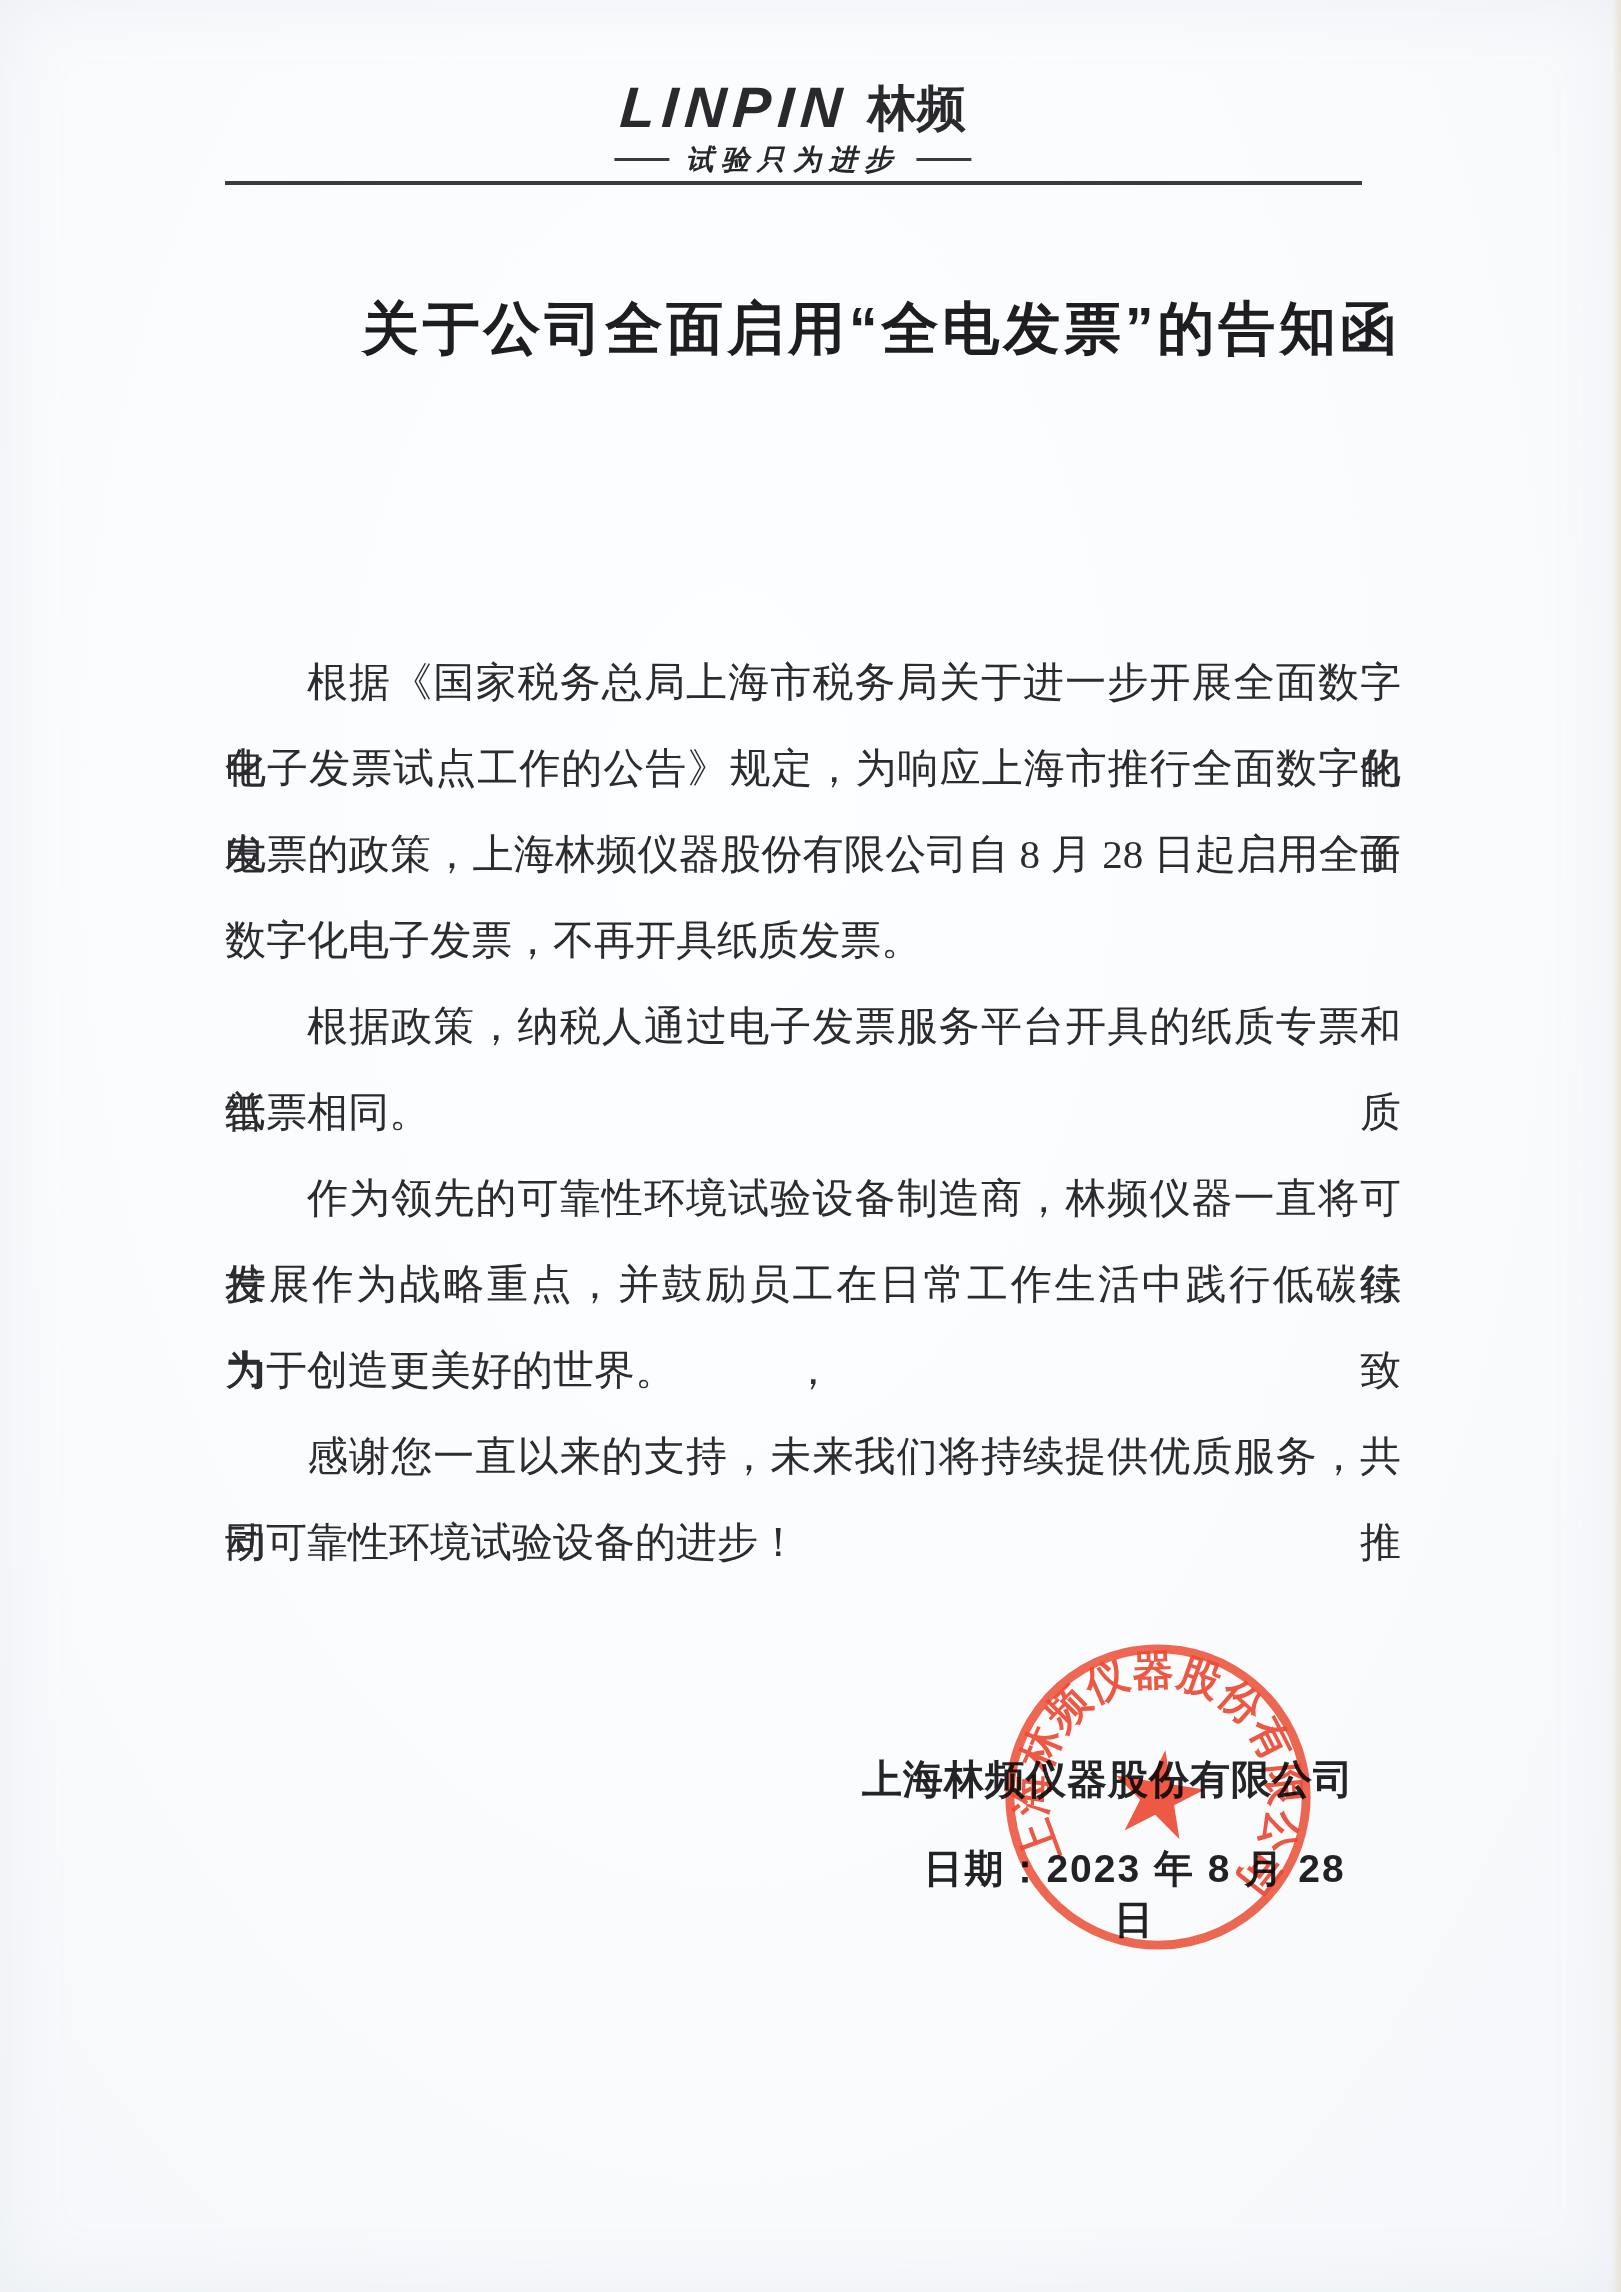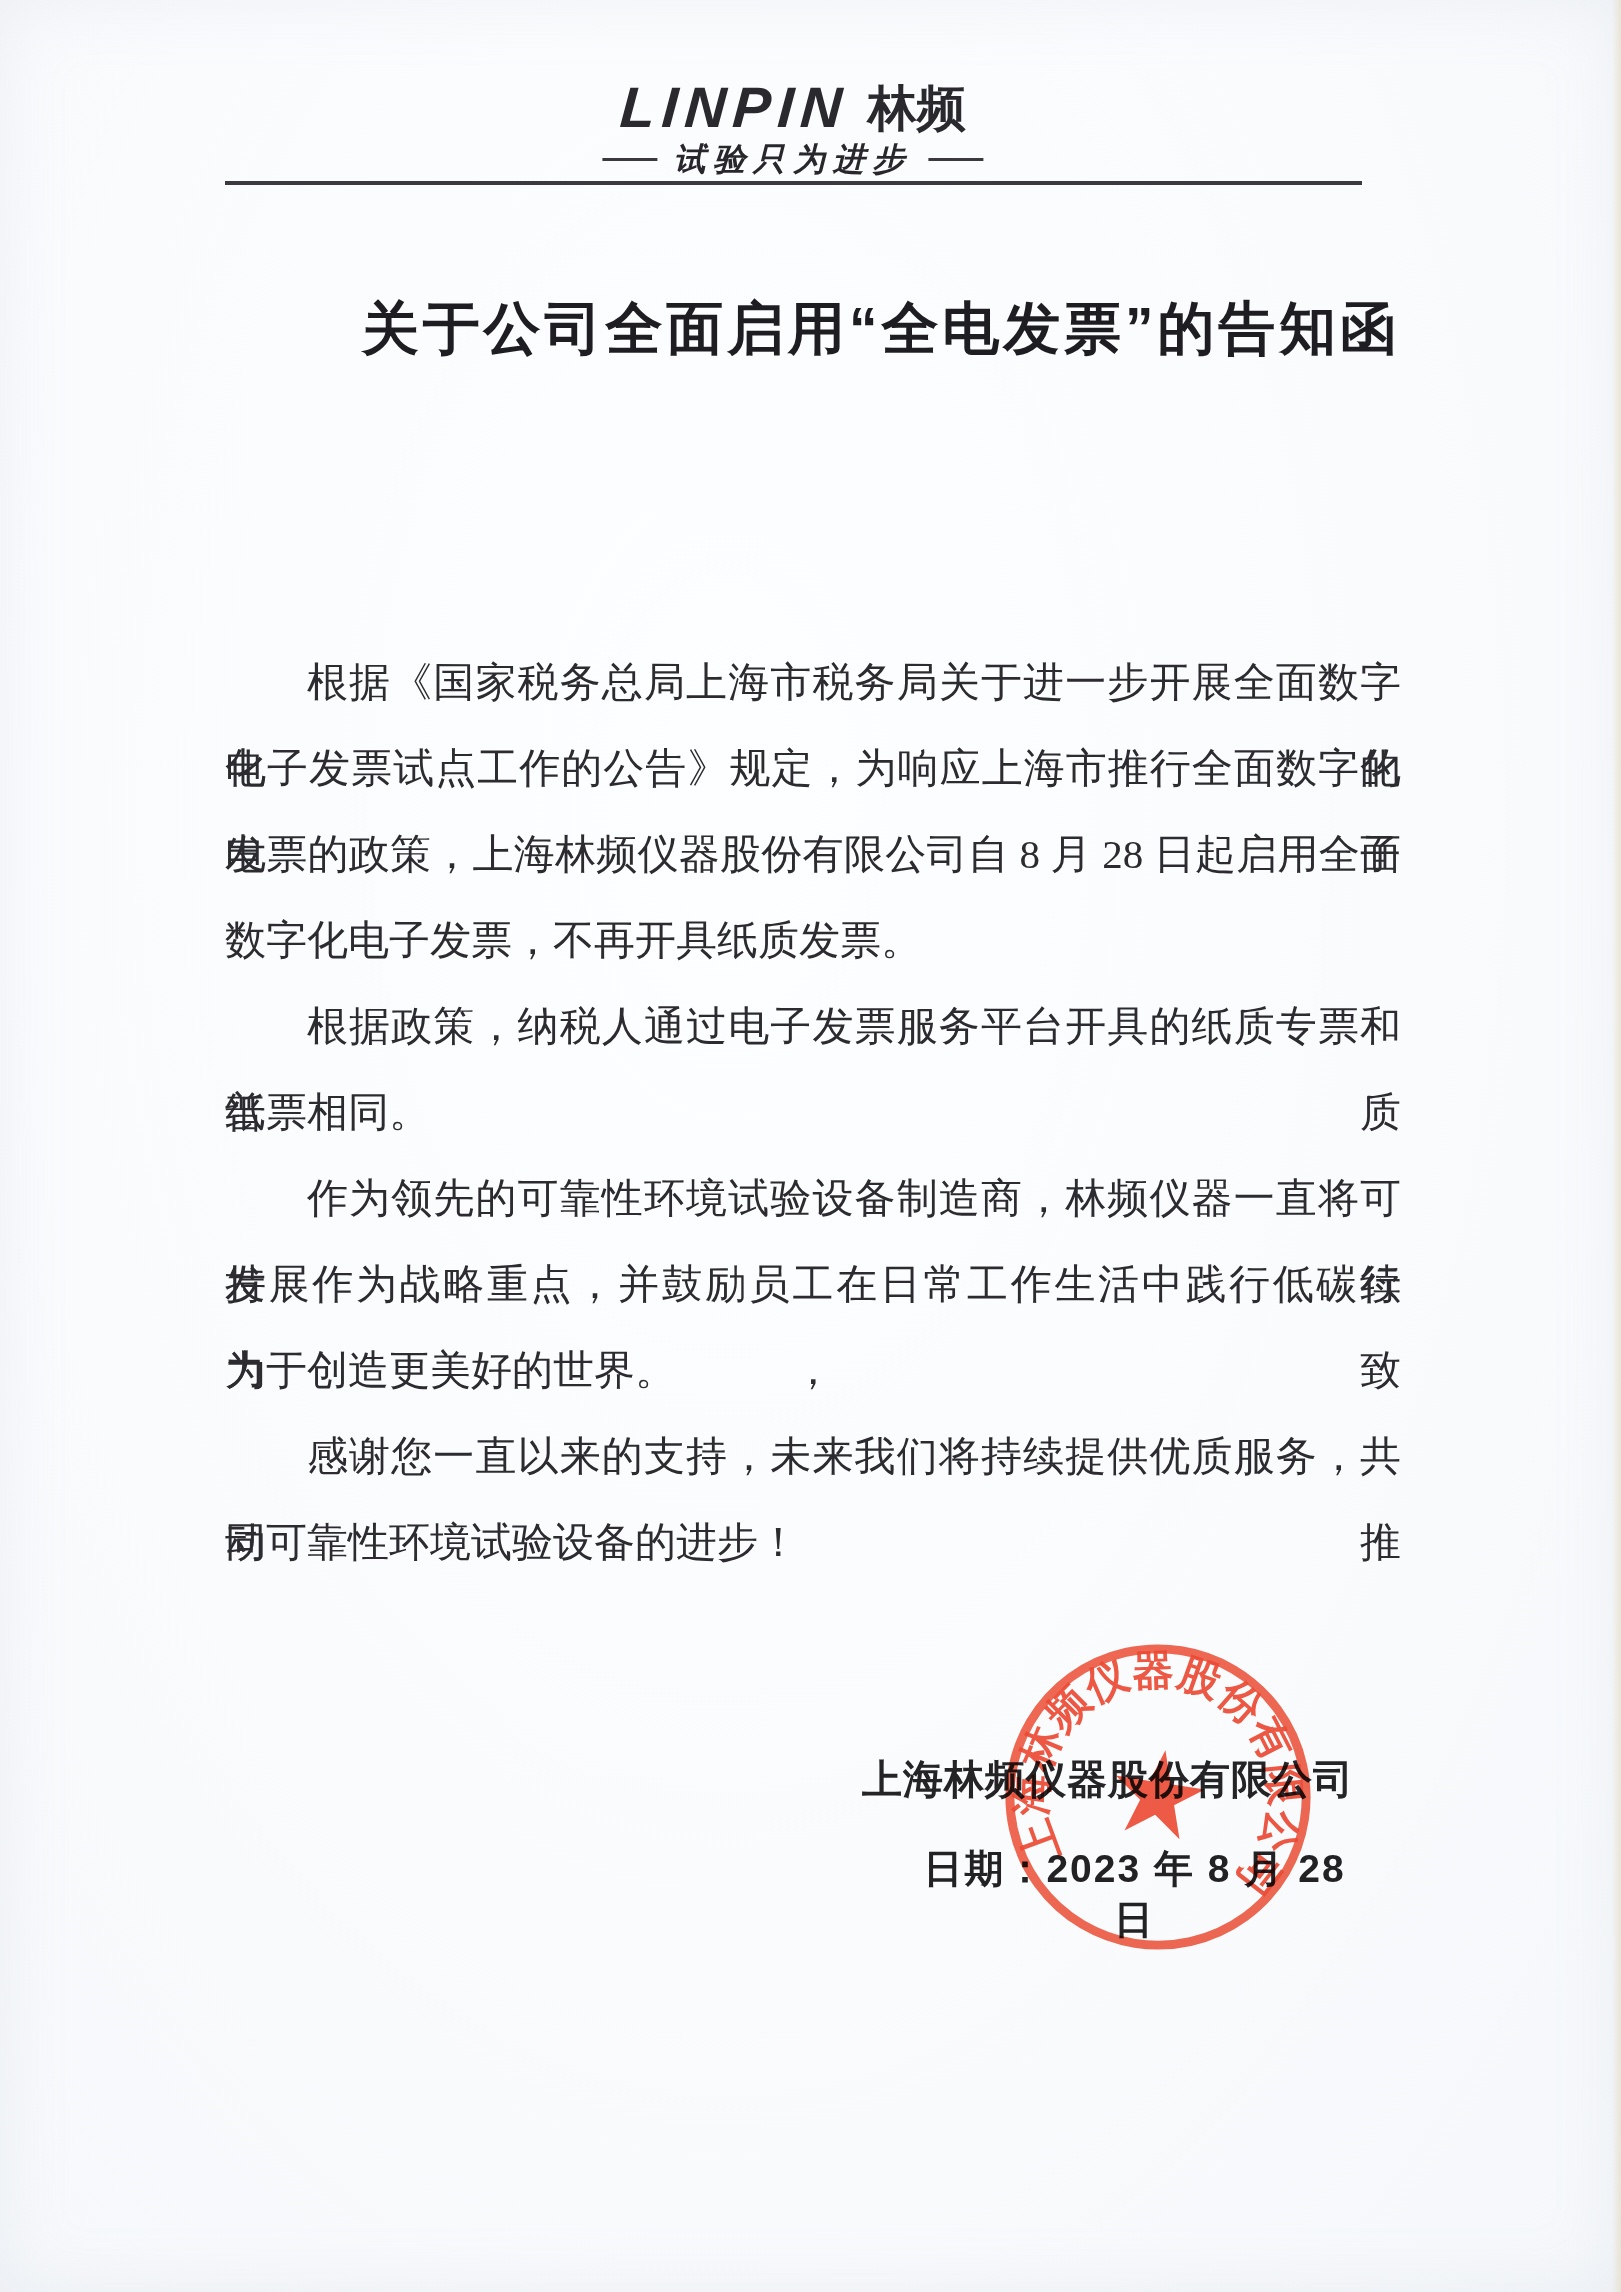--- a/index.html
+++ b/index.html
@@ -44,21 +44,21 @@
   .tagline-row{
     margin-top:9.8px;
     display:flex;align-items:center;justify-content:center;
     transform:translateX(-17.6px);
     gap:15.7px;
   }
   .tagline-rule{width:55px;height:2.9px;background:#3a3a3e;}
   .tagline-text{
     font-family:Liberation Sans, sans-serif;
     font-style:italic;font-weight:bold;
-    font-size:32px;line-height:33px;
+    font-size:28px;line-height:33px;
     letter-spacing:7.8px;
     color:#28282c;
   }
   .header-rule{
     position:absolute;left:225px;top:181px;width:1137px;height:3.9px;
     background:#3b3b3f;
   }
 
   
   .doc-title{

